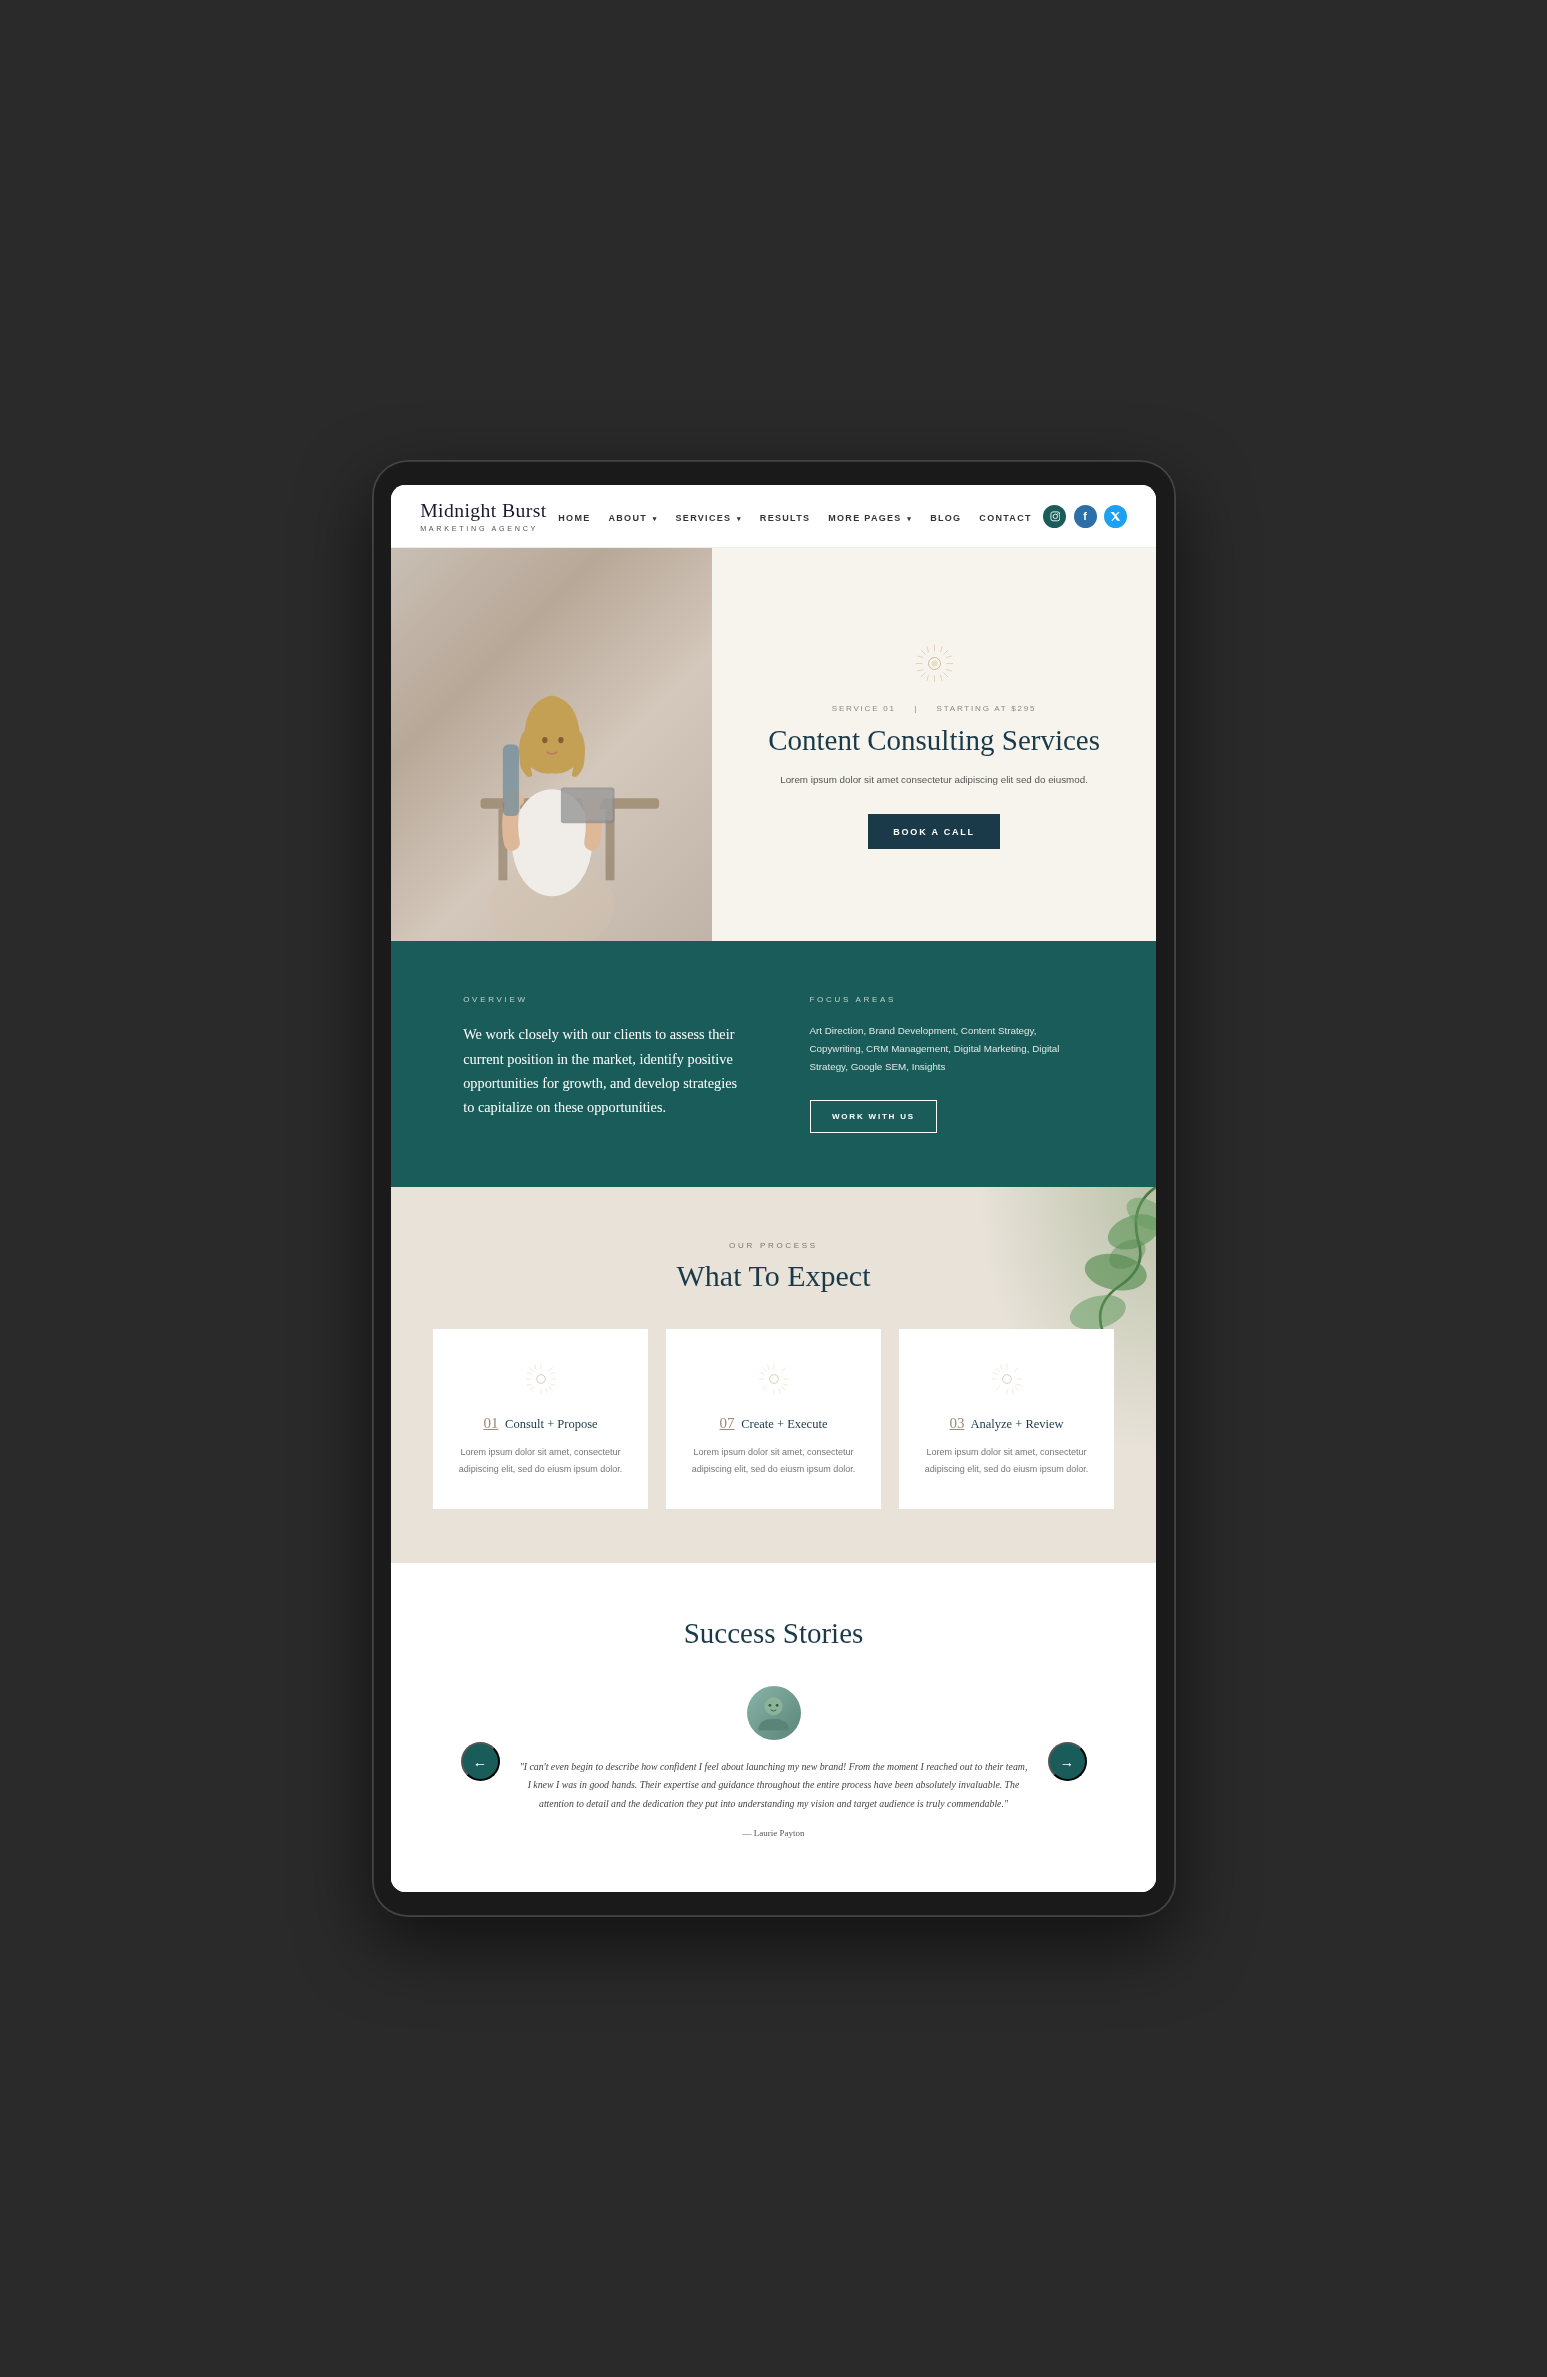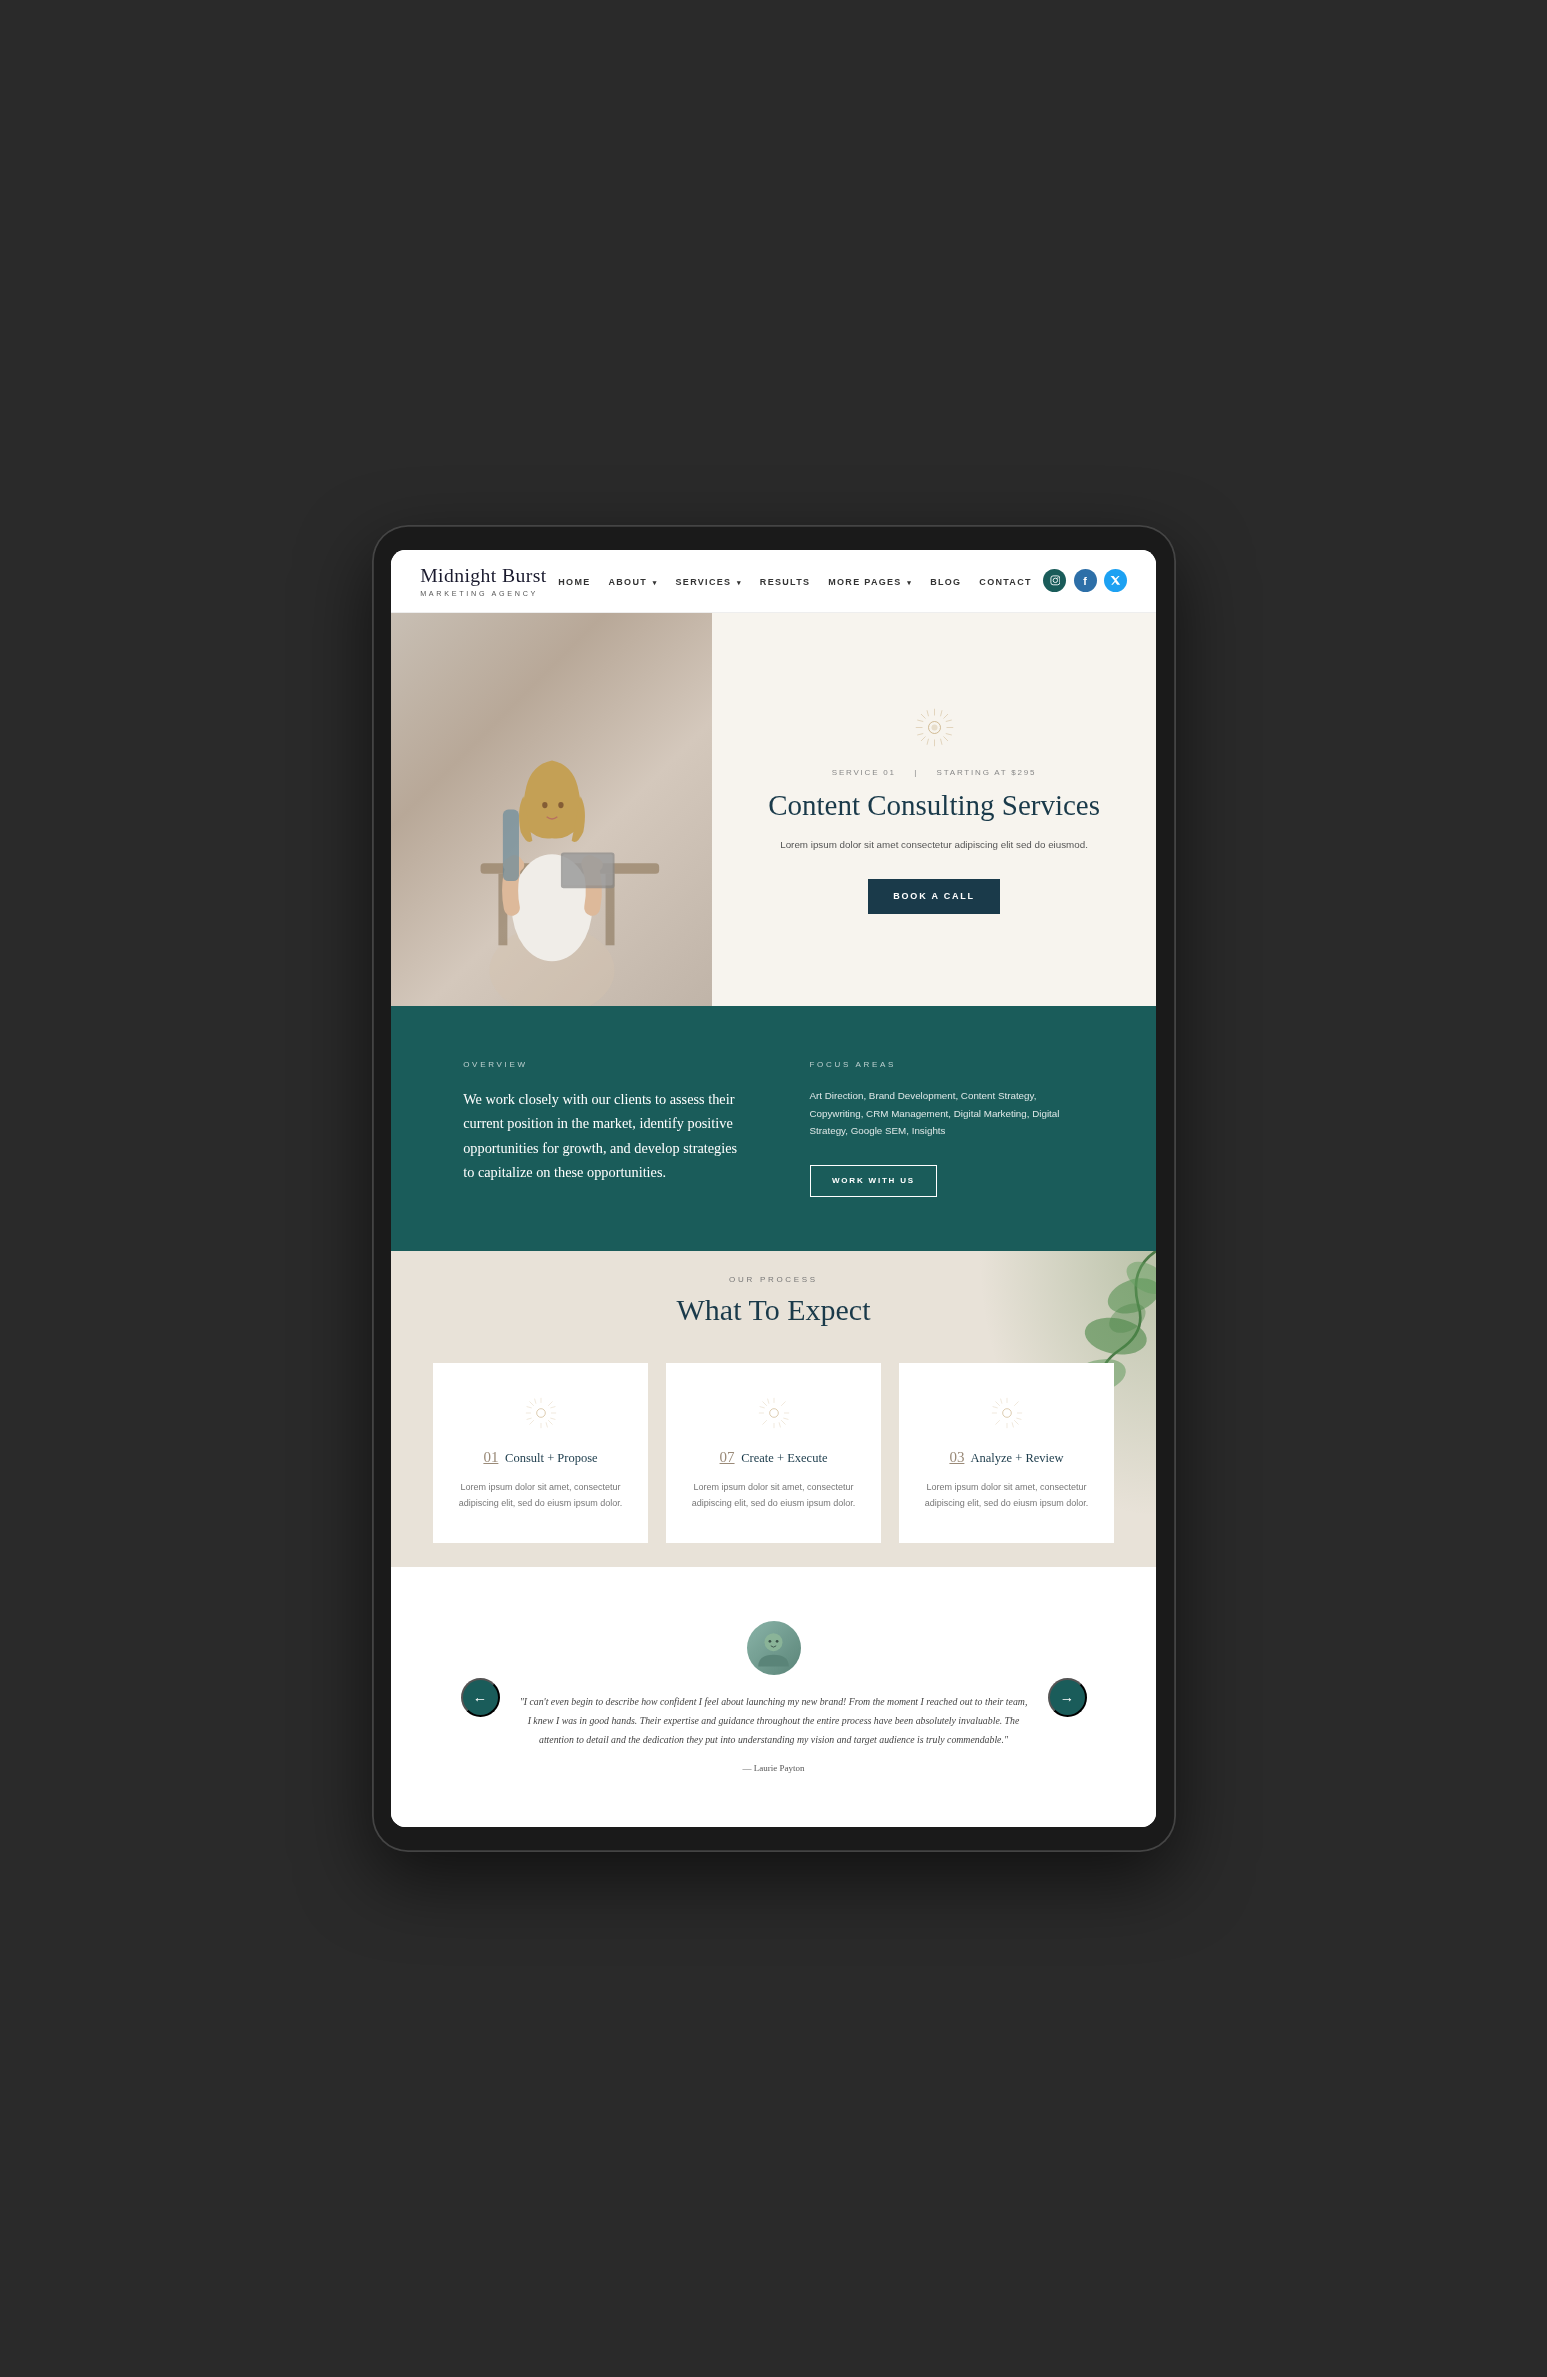--- a/index.html
+++ b/index.html
@@ -244,21 +244,21 @@
       font-family: Arial, sans-serif;
       font-weight: 600;
       cursor: pointer;
       background: transparent;
       text-decoration: none;
     }
 
     
     .process-section {
       background: #e8e2d8;
-      padding: 24px 36px;
+      padding: 54px 36px;
       position: relative;
       overflow: hidden;
     }
 
     .process-section::after {
       content: '';
       position: absolute;
       top: 0;
       right: 0;
       width: 179px;
@@ -626,20 +626,21 @@
           <h3 class="card-title">
             <span class="card-num">03</span>
             <span>Analyze + Review</span>
           </h3>
           <p class="card-desc">Lorem ipsum dolor sit amet, consectetur adipiscing elit, sed do eiusm ipsum dolor.</p>
         </div>
       </div>
     </section>
 
     <section class="testimonials-section">
+      <h2 class="testimonials-title">Success Stories</h2>
 
       <div class="testimonial-container">
         <button class="nav-arrow">←</button>
 
         <div class="testimonial-content">
           <div class="testimonial-avatar">
             <svg viewBox="0 0 50 50" fill="none">
               <circle cx="25" cy="18" r="10" fill="#8ab498"></circle>
               <path d="M8 45 Q8 32 25 32 Q42 32 42 45" fill="#5a8478"></path>
 

